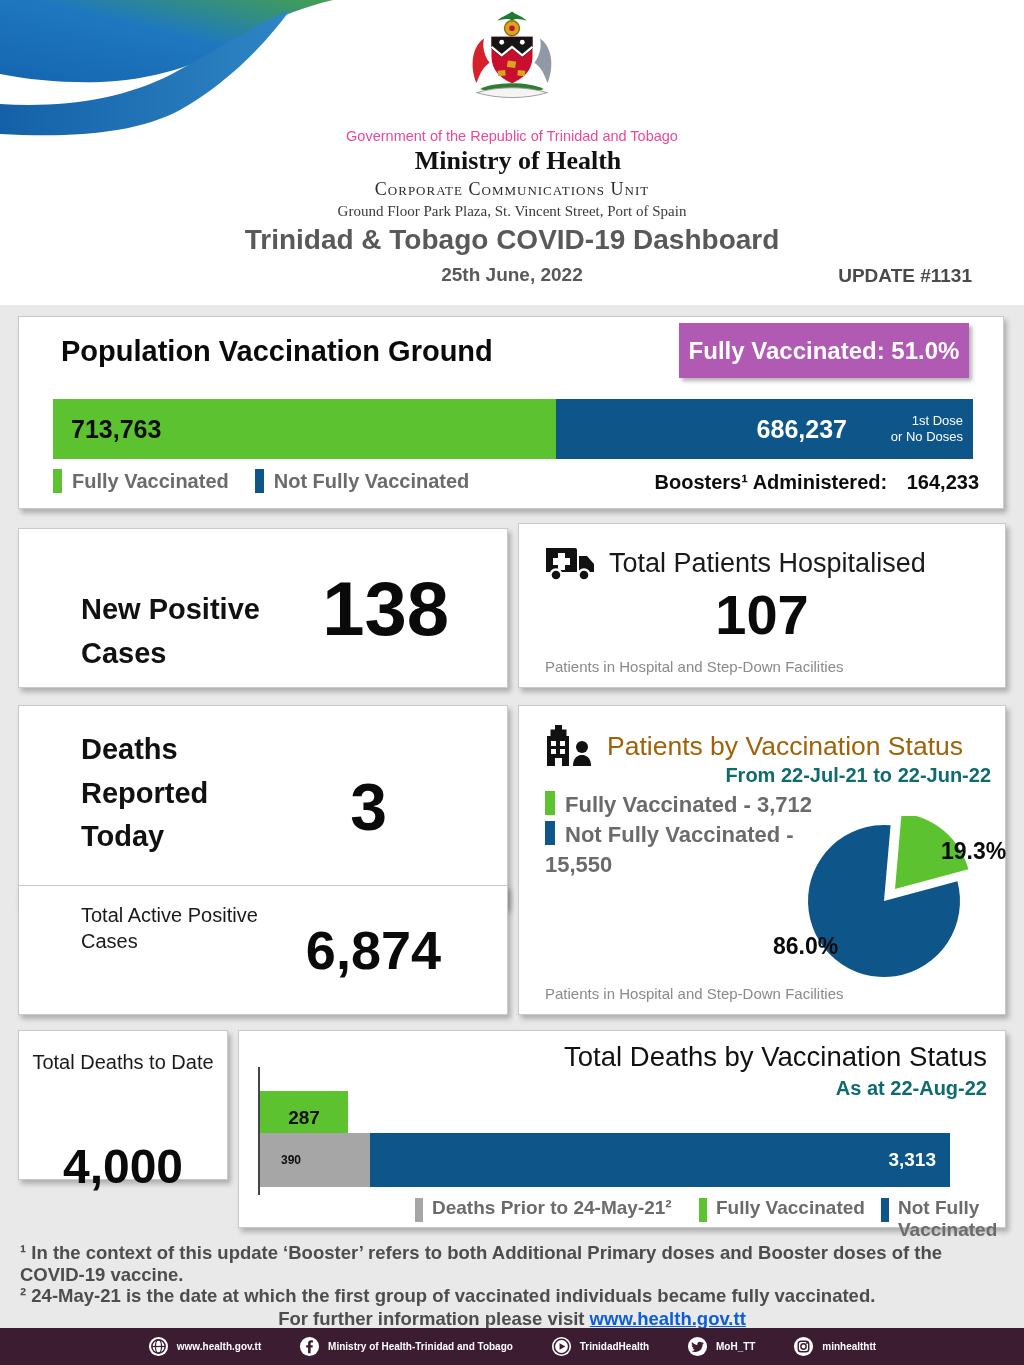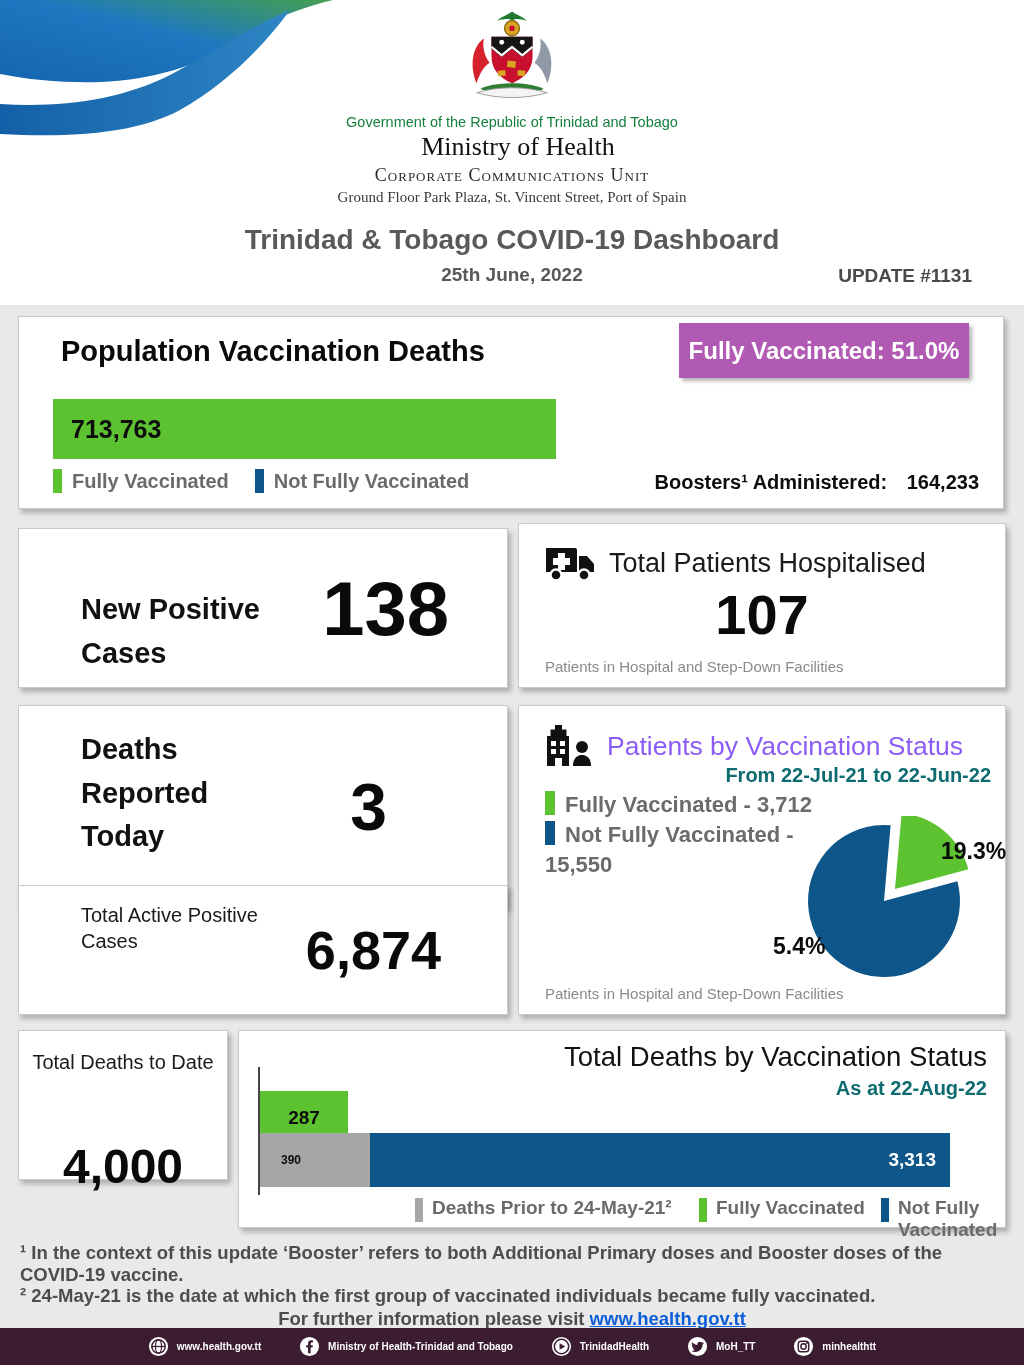--- a/index.html
+++ b/index.html
@@ -7,22 +7,22 @@
   body { font-family:"Liberation Sans", sans-serif; }
   #page { position:relative; width:1024px; height:1365px; background:#fff; overflow:hidden; margin:0 auto; }
 
   .abs { position:absolute; }
   .gray-bg { position:absolute; left:0; top:305px; width:1024px; height:1060px; background:#e9e9e9; }
 
   
   #swoosh { position:absolute; left:0; top:0; }
   #gov-header { position:absolute; left:0; top:8px; width:1024px; text-align:center; }
   #emblem { display:block; margin:0 auto; }
-  .gov-line { font-size:14.5px; color:#15803d; margin-top:2px; }
-  .ministry { font-family:"Liberation Serif", serif; font-weight:normal; font-size:26px; color:#111; margin-top:2px;padding-left:12px; }
+  .gov-line { font-size:14.5px; color:#ec4899; margin-top:16px; }
+  .ministry { font-family:"Liberation Serif", serif; font-weight:bold; font-size:26px; color:#111; margin-top:2px;padding-left:12px; }
   .unit { font-family:"Liberation Serif", serif; font-variant:small-caps; letter-spacing:1px; font-size:18px; color:#2a2a2a; margin-top:3px; }
   .address { font-family:"Liberation Serif", serif; font-size:15px; color:#3a3a3a; margin-top:3px; }
 
   .dash-title { position:absolute; left:0; top:224px; width:1024px; text-align:center; font-size:28px; font-weight:bold; color:#595959; }
   .dash-date  { position:absolute; left:0; top:264px; width:1024px; text-align:center; font-size:19px; font-weight:bold; color:#595959; }
   .dash-update{ position:absolute; right:52px; top:265px; font-size:19px; font-weight:bold; color:#4a4a4a; }
 
   .card { position:absolute; background:#fff; border:1px solid #c9c9c9; box-shadow:3px 4px 5px rgba(0,0,0,0.25); }
 
   
@@ -58,21 +58,21 @@
   #card-hosp .val { position:absolute; left:0; top:58px; width:100%; text-align:center; font-size:56px; font-weight:bold; color:#0a0a0a; }
   .card-sub { position:absolute; left:26px; bottom:12px; font-size:15px; color:#8a8a8a; }
 
   #card-dtoday { left:18px; top:705px; width:490px; height:203px; }
   #card-dtoday .lab { position:absolute; left:62px; top:22px; width:200px; }
   #card-dtoday .val { position:absolute; right:120px; top:50%; transform:translateY(-50%); font-size:66px; font-weight:bold; color:#0a0a0a; }
 
   
   #card-pbs { left:518px; top:705px; width:488px; height:310px; }
   #card-pbs .head { position:absolute; left:26px; top:18px; display:flex; align-items:center; gap:14px; }
-  #card-pbs .head .t { font-size:26.5px; color:#8b5cf6; }
+  #card-pbs .head .t { font-size:26.5px; color:#a16207; }
   #card-pbs .period { position:absolute; right:14px; top:58px; font-size:20px; font-weight:bold; color:#0e6b70; }
   #card-pbs .legend { position:absolute; left:26px; top:84px; width:300px; font-size:22px; font-weight:bold; color:#6b6b6b; line-height:30px; }
   #card-pbs .legend .tick { width:10px; height:24px; vertical-align:-3px; margin-right:10px; }
   .pie-label { position:absolute; font-size:23px; font-weight:bold; color:#0a0a0a; }
 
   
   #card-active { left:18px; top:885px; width:490px; height:130px; }
   #card-active .lab { position:absolute; left:62px; top:16px; width:200px; }
   #card-active .val { position:absolute; right:66px; top:50%; transform:translateY(-50%); font-size:54px; font-weight:bold; color:#0a0a0a; }
 
@@ -152,25 +152,32 @@
     <div class="address">Ground Floor Park Plaza, St. Vincent Street, Port of Spain</div>
   </div>
 
   <div class="dash-title">Trinidad &amp; Tobago COVID-19 Dashboard</div>
   <div class="dash-date">25th June, 2022</div>
   <div class="dash-update">UPDATE #1131</div>
 
   <div class="gray-bg"></div>
 
   <div class="card" id="card-pop">
-    <div class="pop-title">Population Vaccination Deaths</div>
+    <div class="pop-title">Population Vaccination Ground</div>
     <div class="badge">Fully Vaccinated: 51.0%</div>
     <div class="pop-bar">
       <div class="pop-green">
         <span>713,763</span>
+      </div>
+      <div class="pop-blue">
+        <span class="num">686,237</span>
+        <span class="note">
+          <span>1st Dose</span><br>
+          <span>or No Doses</span>
+        </span>
       </div>
     </div>
     <div class="pop-legend">
       <span class="tick tick-g"></span>
       <span class="lab">Fully Vaccinated</span>
       <span class="tick tick-b"></span>
       <span class="lab">Not Fully Vaccinated</span>
     </div>
     <div class="boosters">
       <span>Boosters¹ Administered:</span>
@@ -223,21 +230,21 @@
       <div><span class="tick tick-g"></span><span>Fully Vaccinated - 3,712</span></div>
       <div><span class="tick tick-b"></span><span>Not Fully Vaccinated - 15,550</span></div>
     </div>
     <svg class="abs" style="left:230px; top:110px;" width="258" height="200" viewBox="0 0 258 200">
       <g transform="translate(135,85)">
         <path d="M0,0 L73.4,-19.7 A76,76 0 1 1 6.6,-75.7 Z" fill="#0e568a"></path>
         <path d="M0,0 L6.6,-75.7 A76,76 0 0 1 73.4,-19.7 Z" fill="#5cc230" transform="translate(11,-12)"></path>
       </g>
     </svg>
     <div class="pie-label" style="left:422px; top:132px;">19.3%</div>
-    <div class="pie-label" style="left:254px; top:227px;">5.4%</div>
+    <div class="pie-label" style="left:254px; top:227px;">86.0%</div>
     <div class="card-sub">Patients in Hospital and Step-Down Facilities</div>
   </div>
 
   <div class="card" id="card-active">
     <div class="lab stat-label-r">Total Active Positive Cases</div>
     <div class="val">6,874</div>
   </div>
 
   <div class="card" id="card-tdeaths">
     <div class="lab stat-label-r">Total Deaths to Date</div>

